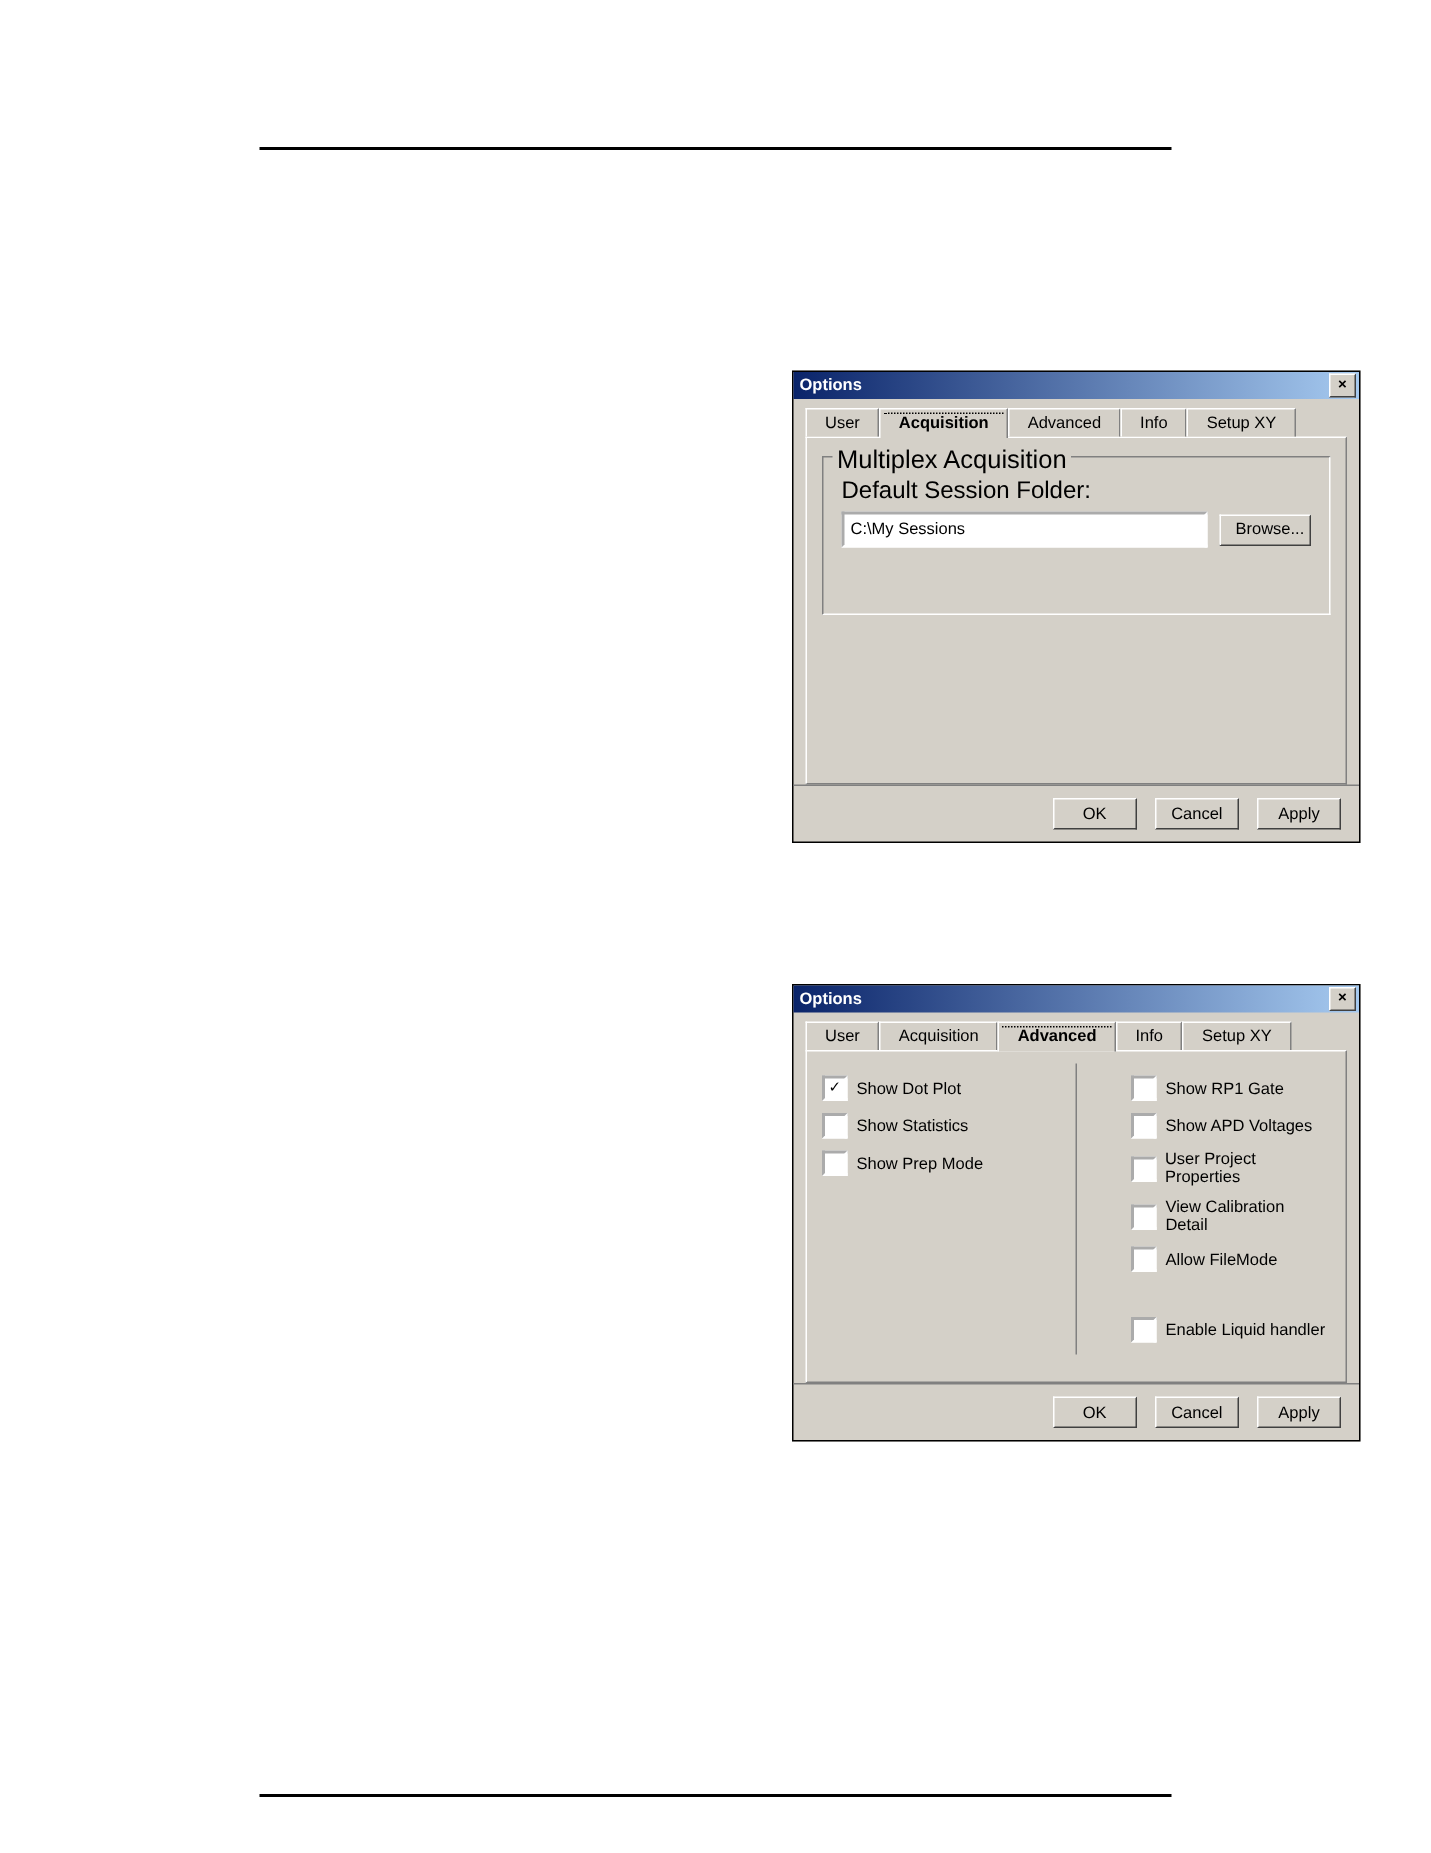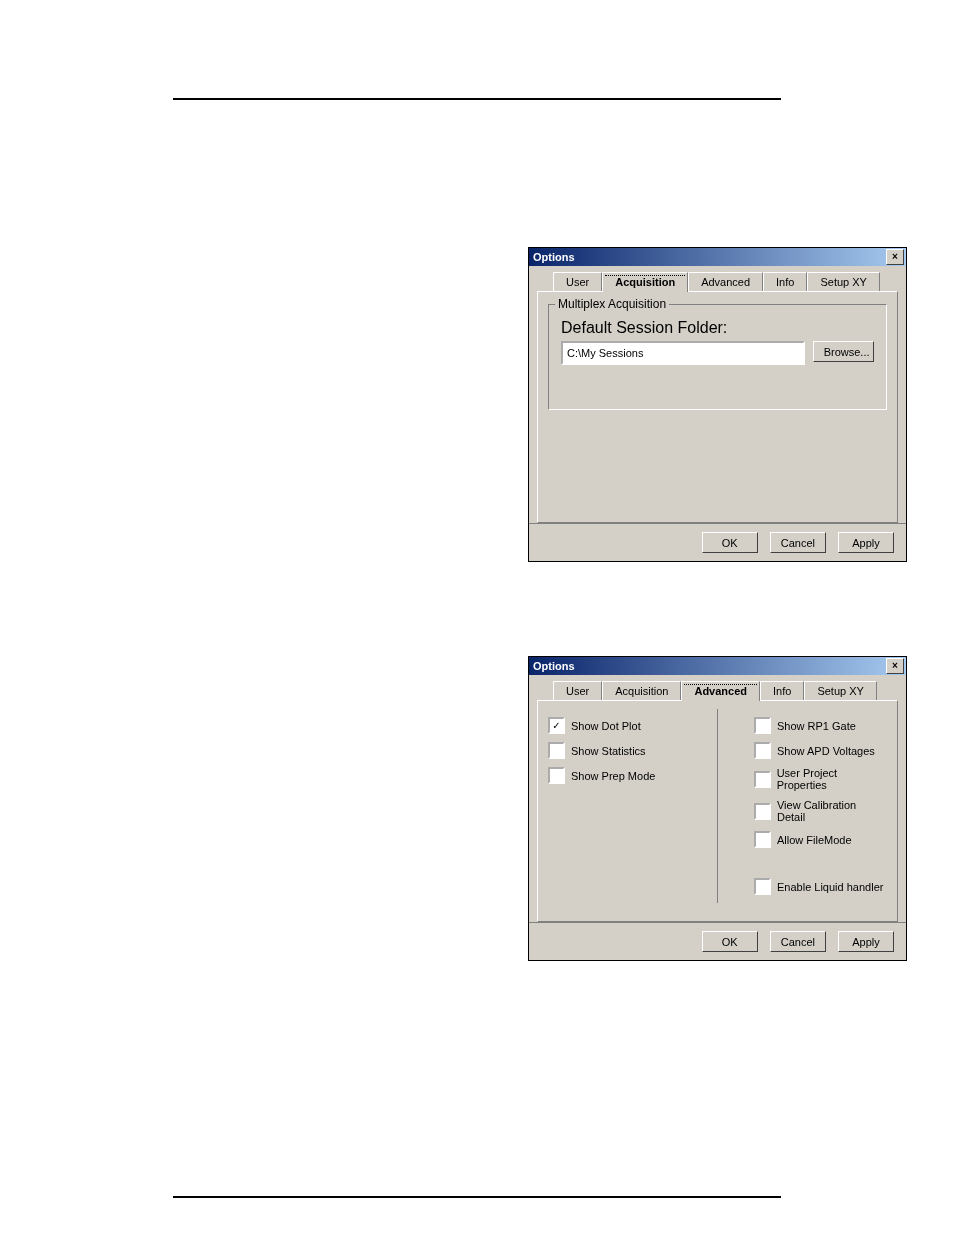--- a/index.html
+++ b/index.html
@@ -3,31 +3,31 @@
 <meta charset="utf-8">
 <style>
 body{margin:0;background:#fff;font-family:"Microsoft Sans Serif","Segoe UI",Arial,sans-serif;font-size:11px;color:#000}
 .page{width:778px;height:1235px;margin:0 auto;position:relative}
 .rule{position:absolute;left:85px;right:85px;border-top:2px solid #000}
 .dialog{position:absolute;border:1px solid #000;background:#d4d0c8}
 .titlebar{height:18px;background:linear-gradient(90deg,#0a246a 0%,#a6caf0 100%);display:flex;align-items:center;justify-content:space-between;padding:0 2px}
 .titlebar-text{color:#fff;font-weight:bold;font-size:11px;padding-left:2px}
 .close-btn{width:16px;height:14px;background:#d4d0c8;border:1px solid #fff;border-right-color:#404040;border-bottom-color:#404040;display:flex;align-items:center;justify-content:center;font-family:Arial;font-weight:bold;font-size:10px;line-height:1}
 .tab-area{padding:6px 8px 0 8px}
-.tabs{display:flex;margin-left:16px}
+.tabs{display:flex;margin-left:0}
 .tab{padding:3px 12px;background:#d4d0c8;border:1px solid #808080;border-top-color:#fff;border-left-color:#fff;border-bottom:none;margin-right:0;font-size:11px;position:relative;cursor:default}
 .tab.active{font-weight:bold;z-index:2;padding-bottom:4px;margin-bottom:-1px;background:#d4d0c8}
 .tab.active::before{content:"";position:absolute;top:2px;left:2px;right:2px;border-top:1px dotted #000}
 .tab-content{border:1px solid #808080;border-top-color:#fff;border-left-color:#fff;padding:8px 10px 12px 10px;min-height:200px;background:#d4d0c8}
 .groupbox{border:1px solid #808080;border-right-color:#fff;border-bottom-color:#fff;padding:10px 12px;position:relative;margin-top:4px}
-.groupbox-title{position:absolute;top:-8px;left:6px;background:#d4d0c8;padding:0 3px;font-size:12px}
+.groupbox-title{position:absolute;top:-8px;left:6px;background:#d4d0c8;padding:0 3px;font-size:17px}
 .label{font-size:16px;margin:4px 0}
 .text-input{font-family:inherit;font-size:11px;padding:2px 4px;border:2px inset #fff;background:#fff;width:270px;height:16px}
 .btn{font-family:inherit;font-size:11px;padding:2px 10px;background:#d4d0c8;border:1px solid #404040;border-top-color:#fff;border-left-color:#fff;min-width:56px;height:21px;cursor:default}
-.input-row{display:flex;align-items:flex-start;gap:8px}
+.input-row{display:flex;align-items:center;gap:8px}
 .help-text{font-size:11px;margin-top:50px;line-height:1.35}
 .dialog-buttons{display:flex;justify-content:flex-end;gap:12px;padding:8px 12px;border-top:1px solid #808080}
 .checkbox-row{display:flex;align-items:center;gap:6px;margin:8px 0;font-size:11px}
 .checkbox{width:13px;height:13px;background:#fff;border:2px inset #fff;display:flex;align-items:center;justify-content:center;font-size:10px;line-height:1}
 .two-col{display:flex;gap:30px}
 .col{flex:1}
 .vdiv{width:1px;background:#808080;margin:0 6px}
 </style>
 </head>
 <body>

